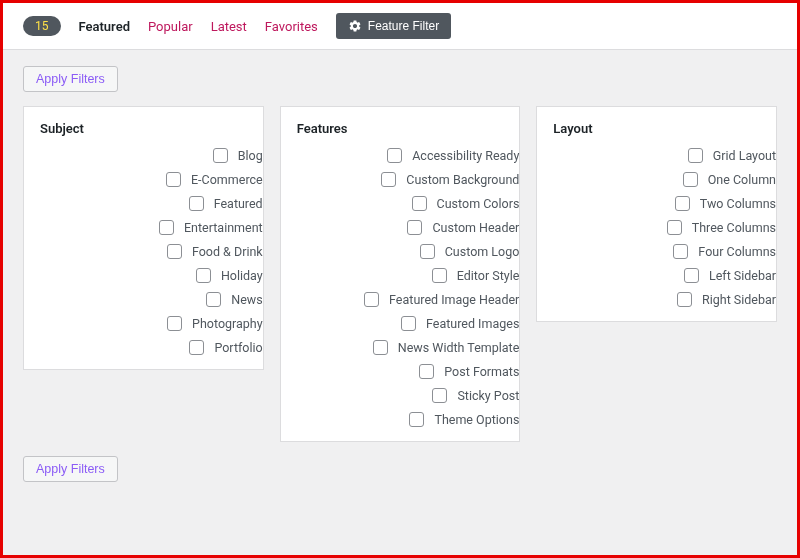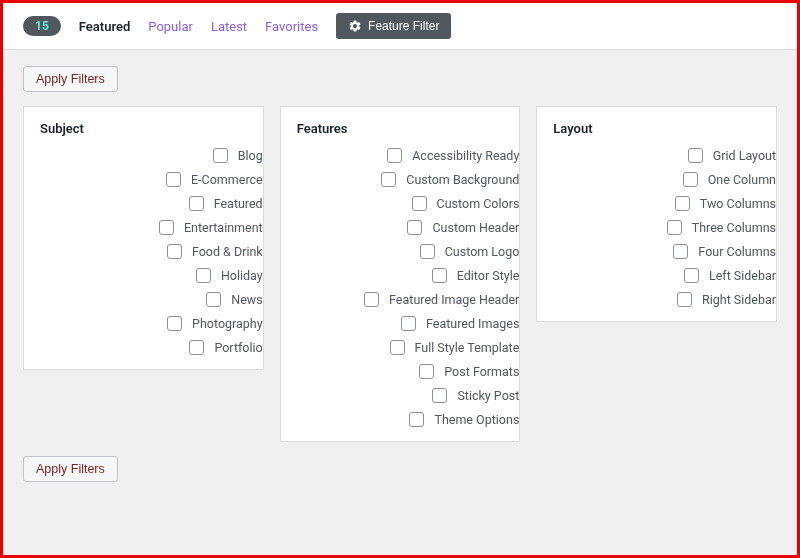--- a/index.html
+++ b/index.html
@@ -24,28 +24,28 @@
     .top-bar {
       background: #fff;
       border-bottom: 1px solid #dcdcde;
       padding: 10px 20px;
       display: flex;
       align-items: center;
       gap: 18px;
     }
     .count-badge {
       background: #50575e;
-      color: #5eead4;
+      color: #fde047;
       border-radius: 14px;
       padding: 3px 12px;
       font-size: 12px;
-      font-weight: 700;
+      font-weight: 400;
     }
     .tab-link {
-      color: #8b5cf6;
+      color: #be185d;
       font-size: 13px;
       cursor: pointer;
     }
     .tab-link.active {
       color: #1d2327;
       font-weight: 600;
     }
     .feature-filter-btn {
       background: #50575e;
       color: #fff;
@@ -66,21 +66,21 @@
     }
     .content-area {
       padding: 16px 20px;
     }
     .apply-btn {
       background: #f6f7f7;
       border: 1px solid #c3c4c7;
       border-radius: 3px;
       padding: 5px 12px;
       font-size: 12.5px;
-      color: #7f1d1d;
+      color: #8b5cf6;
       cursor: pointer;
       margin-bottom: 14px;
     }
     .apply-btn.bottom {
       margin-top: 14px;
       margin-bottom: 0;
     }
     .filters-container {
       display: flex;
       gap: 16px;
@@ -216,21 +216,21 @@
             <li class="filter-item">
               <span class="checkbox"></span>
               <span>Featured Image Header</span>
             </li>
             <li class="filter-item">
               <span class="checkbox"></span>
               <span>Featured Images</span>
             </li>
             <li class="filter-item">
               <span class="checkbox"></span>
-              <span>Full Style Template</span>
+              <span>News Width Template</span>
             </li>
             <li class="filter-item">
               <span class="checkbox"></span>
               <span>Post Formats</span>
             </li>
             <li class="filter-item">
               <span class="checkbox"></span>
               <span>Sticky Post</span>
             </li>
             <li class="filter-item">

